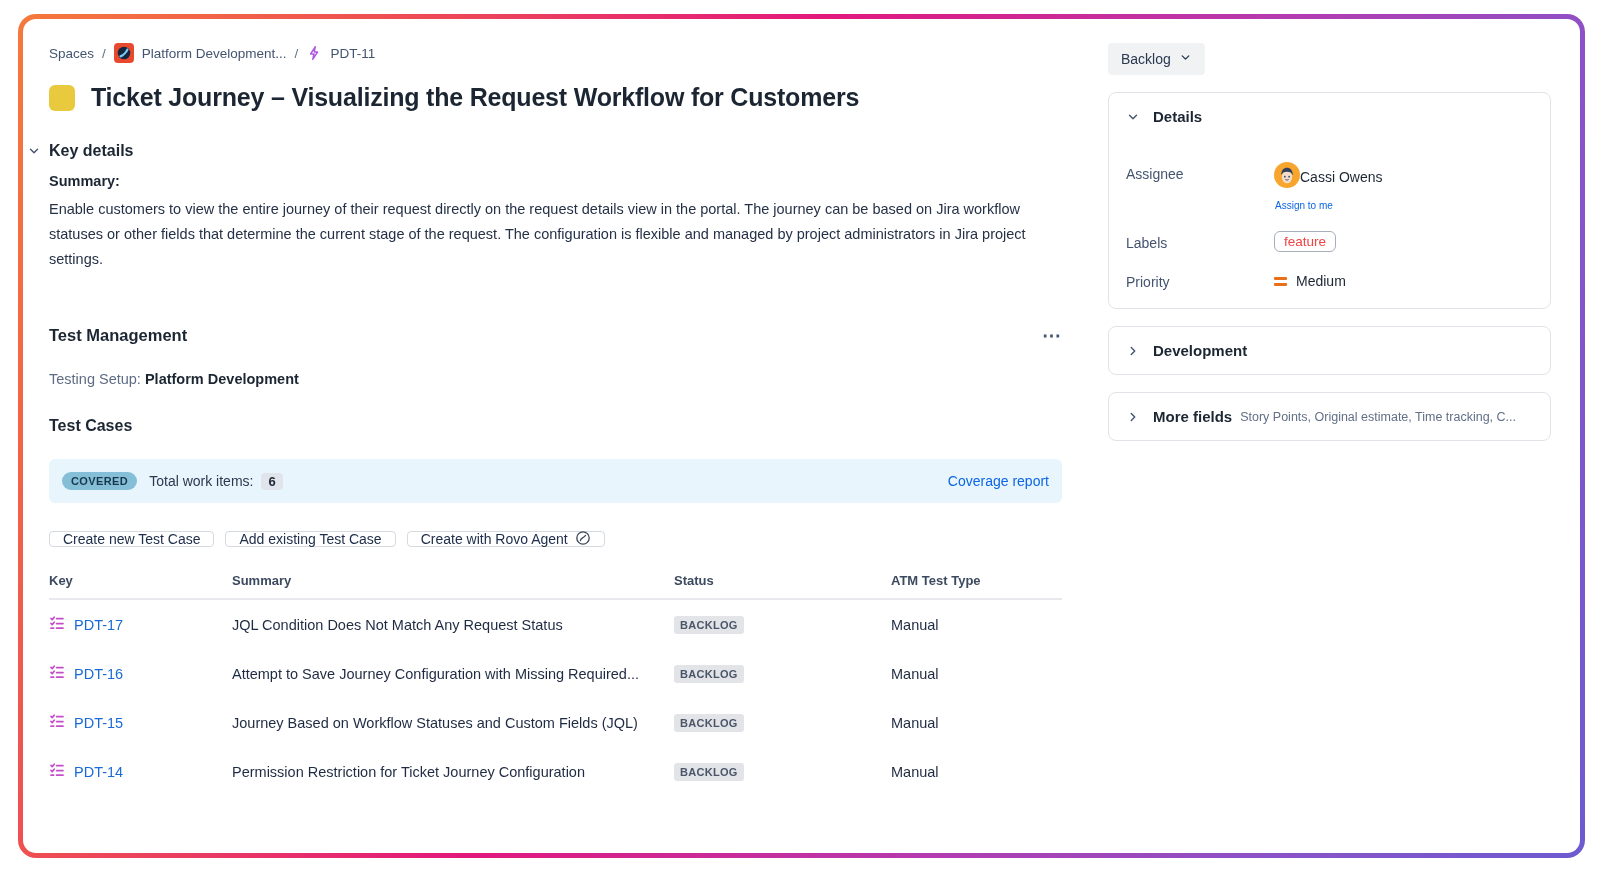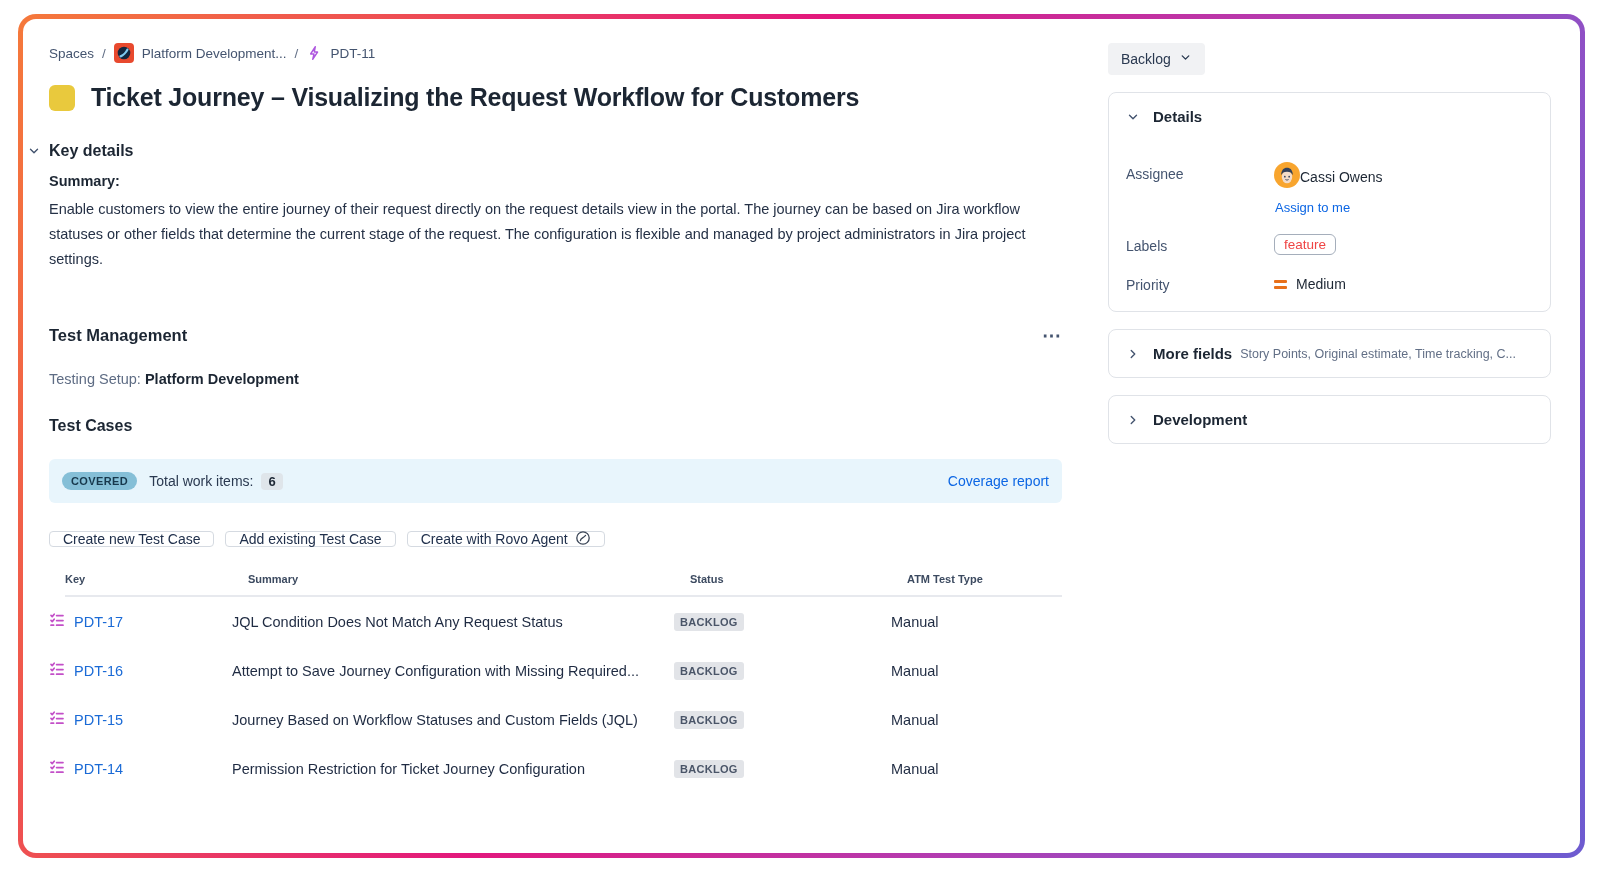--- a/index.html
+++ b/index.html
@@ -49,37 +49,37 @@
 
   
   .btn-row { display:flex; margin-top:28px; align-items:center; }
   .btn { height:16px; display:inline-flex; align-items:center; gap:7px; padding:0 13px; background:#fff; border:1px solid #d5dae1; border-radius:4px; font-size:14px; font-weight:500; color:#20304c; cursor:pointer; font-family:inherit; }
   .btn + .btn { margin-left:11px; }
   .btn-rovo { margin-left:auto; }
 
   
   .table { margin-top:26px; }
   .t-head, .t-row { display:grid; grid-template-columns:183px 442px 217px 1fr; align-items:center; }
-  .t-head { font-size:11px; font-weight:600; color:#3c4a60; padding-bottom:10px; border-bottom:2px solid #e7e9ee;margin-left:16px; }
+  .t-head { font-size:13px; font-weight:600; color:#3c4a60; padding-bottom:10px; border-bottom:2px solid #e7e9ee; }
   .t-row { padding:15px 0; font-size:14.5px; color:#1f2b42; }
   .key-cell { display:flex; align-items:center; gap:9px; }
   .key-link { color:#1a6ad6; text-decoration:none; cursor:pointer; font-size:14.5px; }
   .badge-status { justify-self:start; background:#e2e4e8; color:#4a5568; font-size:11px; font-weight:700; letter-spacing:.3px; padding:3px 6px; border-radius:3px; }
 
   
   .status-btn { display:inline-flex; align-items:center; gap:8px; background:#f1f2f4; border:none; border-radius:4px; padding:8px 13px; font-size:14px; font-weight:500; color:#2a3950; cursor:pointer; font-family:inherit; }
   .card { border:1px solid #e0e3e8; border-radius:8px; margin-top:17px; background:#fff; }
   .card-head { display:flex; align-items:center; gap:13px; padding:15px 17px; cursor:pointer; }
   .card-title { font-size:15px; font-weight:700; color:#1c2633; }
   .card-sub { font-size:12.5px; color:#626f86; font-weight:400; margin-left:-5px; white-space:nowrap; overflow:hidden; }
   .details-body { padding:4px 17px 18px; }
   .field-row { display:grid; grid-template-columns:148px 1fr; margin-top:18px; align-items:start; }
   .field-label { font-size:14px; color:#44546f; padding-top:4px; }
   .assignee-line { display:flex; align-items:center; font-size:14px; color:#1c2633; }
-  .assign-link { display:inline-block; margin-top:9px; margin-left:1px; font-size:13px; }
+  .assign-link { display:inline-block; margin-top:9px; margin-left:1px; font-size:10px; }
   .chip { display:inline-block; border:1px solid #a5aebb; border-radius:6px; padding:2px 9px; font-size:13.5px; color:#ef4444; }
   .prio { display:flex; align-items:center; gap:9px; font-size:14px; color:#1c2633; padding-top:3px; }
   .eq { display:inline-flex; flex-direction:column; gap:3px; }
   .eq i { width:13px; height:3px; background:#e8701a; border-radius:1px; display:block; }
   .chev svg, .chev-r svg { display:block; }
 </style>
 </head>
 <body>
 
 <div class="frame">
@@ -292,33 +292,33 @@
       </div>
     </div>
 
     <div class="card">
       <div class="card-head">
         <span class="chev-r">
           <svg width="14" height="14" viewBox="0 0 16 16">
                   <path d="M6 4 l4 4 -4 4" fill="none" stroke="#44546f" stroke-width="1.6" stroke-linecap="round" stroke-linejoin="round"></path>
                 </svg>
         </span>
-        <span class="card-title">More fields</span>
-        <span class="card-sub">Story Points, Original estimate, Time tracking, C...</span>
+        <span class="card-title">Development</span>
       </div>
     </div>
 
     <div class="card">
       <div class="card-head">
         <span class="chev-r">
           <svg width="14" height="14" viewBox="0 0 16 16">
                   <path d="M6 4 l4 4 -4 4" fill="none" stroke="#44546f" stroke-width="1.6" stroke-linecap="round" stroke-linejoin="round"></path>
                 </svg>
         </span>
-        <span class="card-title">Development</span>
+        <span class="card-title">More fields</span>
+        <span class="card-sub">Story Points, Original estimate, Time tracking, C...</span>
       </div>
     </div>
 
   </div>
 
 </div>
 </div>
 </div>
 
 </body></html>

